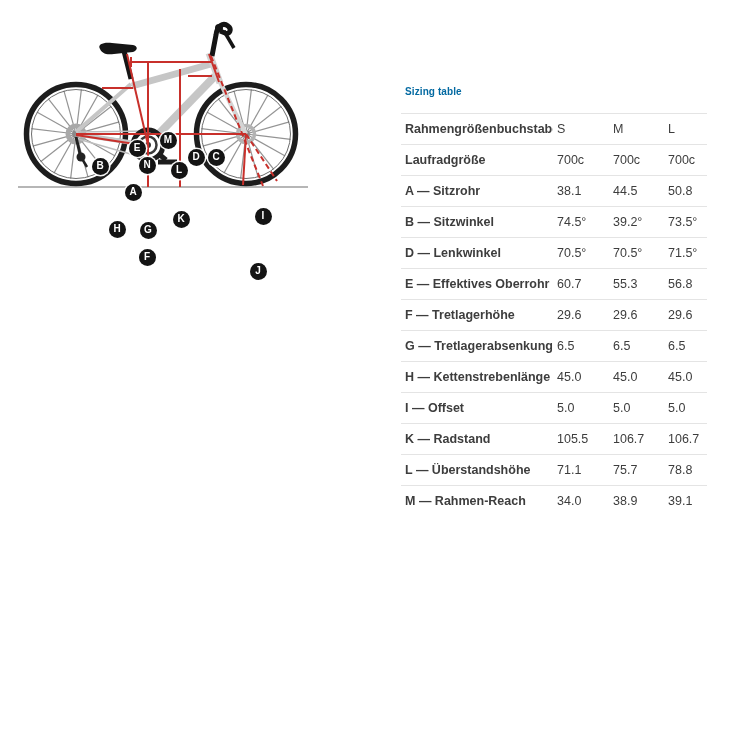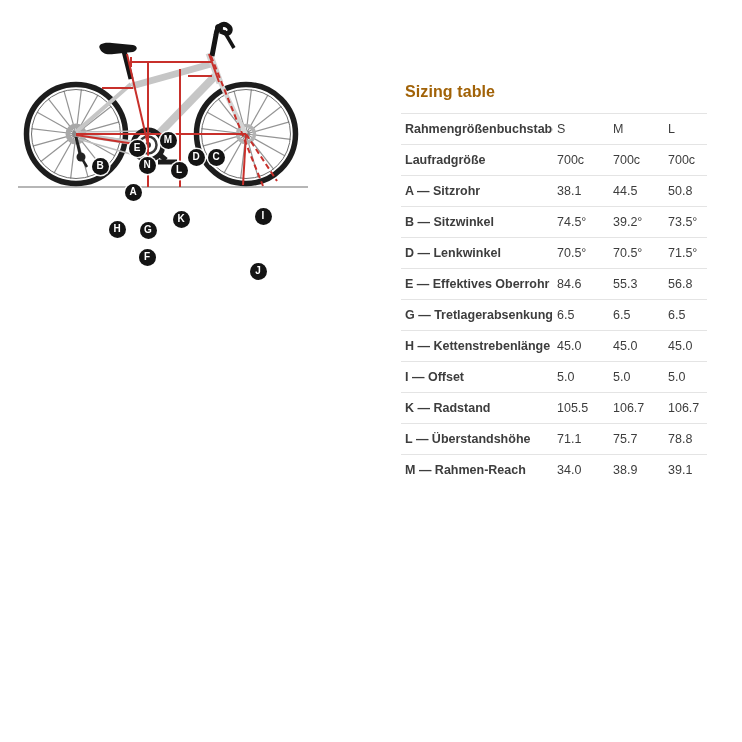--- a/index.html
+++ b/index.html
@@ -12,22 +12,22 @@
   .diagram svg{position:absolute;left:0;top:0;}
   .geo-label{
     position:absolute;width:17px;height:17px;border-radius:50%;
     background:#141414;color:#fff;font-size:10px;font-weight:700;
     display:flex;align-items:center;justify-content:center;line-height:1;
     box-shadow:0 0 0 1.5px rgba(255,255,255,.95);z-index:3;
   }
   
   .sizing{position:absolute;left:401px;top:82px;width:306px;color:#3d3d3d;}
   .sizing h2{
-    margin:0;padding:0 0 0 4px;font-size:16px;line-height:19px;
-    font-weight:700;color:#a16207;letter-spacing:.1px;
+    margin:0;padding:0 0 0 4px;font-size:10px;line-height:19px;
+    font-weight:700;color:#0369a1;letter-spacing:.1px;
   }
   table.sizes{
     width:306px;border-collapse:collapse;table-layout:fixed;
     margin-top:12px;font-size:12.5px;color:#3d3d3d;
   }
   table.sizes tr{height:31px;border-top:1px solid #e4e4e4;}
   table.sizes td{padding:0 0 0 4px;vertical-align:middle;white-space:nowrap;
     overflow:hidden;font-weight:400;}
   table.sizes td.lbl{font-weight:700;}
   col.c-lbl{width:152px;} col.c-s{width:56px;} col.c-m{width:55px;} col.c-l{width:43px;}
@@ -198,23 +198,29 @@
           <td>73.5°</td>
         </tr>
         <tr>
           <td class="lbl">D — Lenkwinkel</td>
           <td>70.5°</td>
           <td>70.5°</td>
           <td>71.5°</td>
         </tr>
         <tr>
           <td class="lbl">E — Effektives Oberrohr</td>
-          <td>84.6</td>
+          <td>60.7</td>
           <td>55.3</td>
           <td>56.8</td>
+        </tr>
+        <tr>
+          <td class="lbl">F — Tretlagerhöhe</td>
+          <td>29.6</td>
+          <td>29.6</td>
+          <td>29.6</td>
         </tr>
         <tr>
           <td class="lbl">G — Tretlagerabsenkung</td>
           <td>6.5</td>
           <td>6.5</td>
           <td>6.5</td>
         </tr>
         <tr>
           <td class="lbl">H — Kettenstrebenlänge</td>
           <td>45.0</td>

